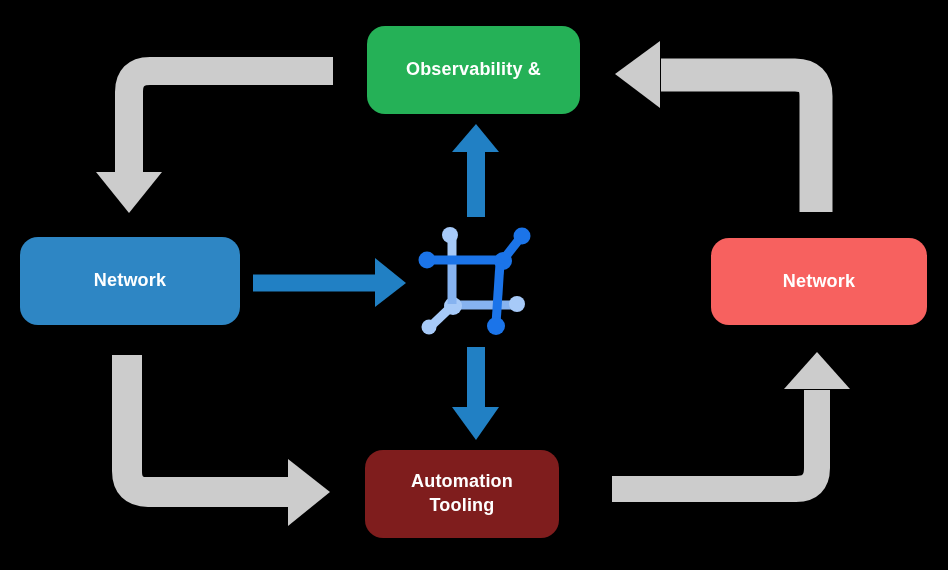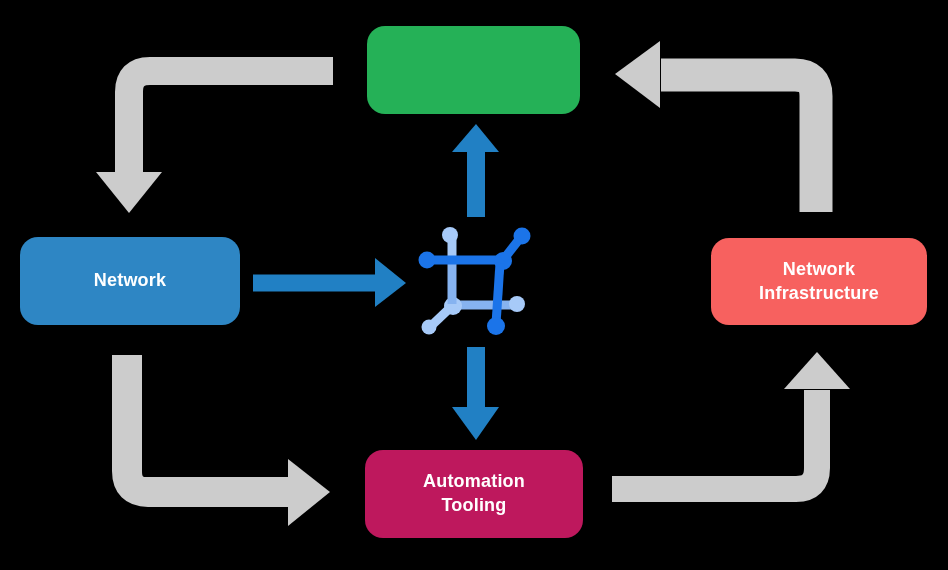--- a/index.html
+++ b/index.html
@@ -17,21 +17,21 @@
     display:flex;flex-direction:column;
     align-items:center;justify-content:center;
     color:#ffffff;
     font-size:18px;font-weight:600;
     line-height:1.32;letter-spacing:.2px;
     text-align:center;
   }
   #node-observability{left:367px;top:26px;width:213px;height:88px;background:#25b157;}
   #node-operations{left:20px;top:237px;width:220px;height:88px;background:#2e86c4;}
   #node-infrastructure{left:711px;top:238px;width:216px;height:87px;background:#f7615f;}
-  #node-automation{left:365px;top:450px;width:218px;height:88px;background:#be185d;}
+  #node-automation{left:365px;top:450px;width:194px;height:88px;background:#7f1d1d;}
   #center-icon{position:absolute;left:415px;top:222px;width:125px;height:125px;}
 </style>
 </head>
 <body>
 
 <div class="canvas">
 
   <svg class="layer" width="948" height="570" viewBox="0 0 948 570">
 
     <g>
@@ -84,29 +84,29 @@
       <line x1="12" y1="38" x2="88" y2="38"></line>
       <circle cx="88" cy="39" r="9" stroke="none"></circle>
       <line x1="88" y1="38" x2="106" y2="15"></line>
       <circle cx="107" cy="14" r="8.5" stroke="none"></circle>
       <line x1="85" y1="41" x2="81" y2="102"></line>
       <circle cx="81" cy="104" r="9" stroke="none"></circle>
     </g>
   </svg>
 
   <div class="node" id="node-observability">
+    <span>Observability &amp;</span>
   </div>
 
   <div class="node" id="node-operations">
     <span>Network</span>
   </div>
 
   <div class="node" id="node-infrastructure">
     <span>Network</span>
-    <span>Infrastructure</span>
   </div>
 
   <div class="node" id="node-automation">
     <span>Automation</span>
     <span>Tooling</span>
   </div>
 
 </div>
 
 </body></html>

